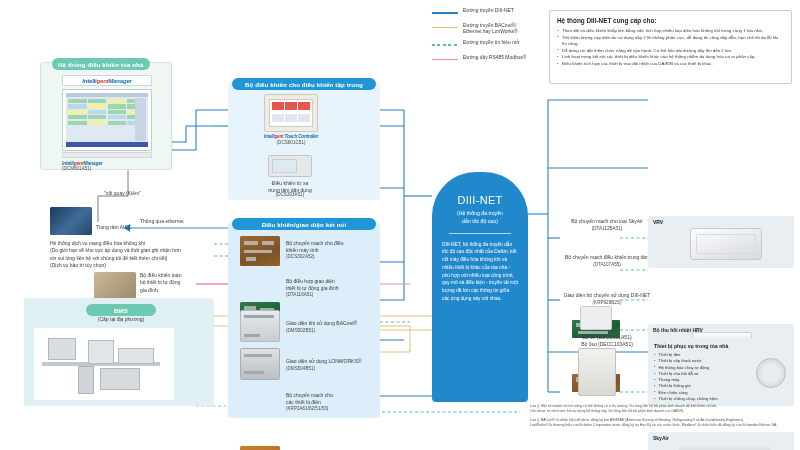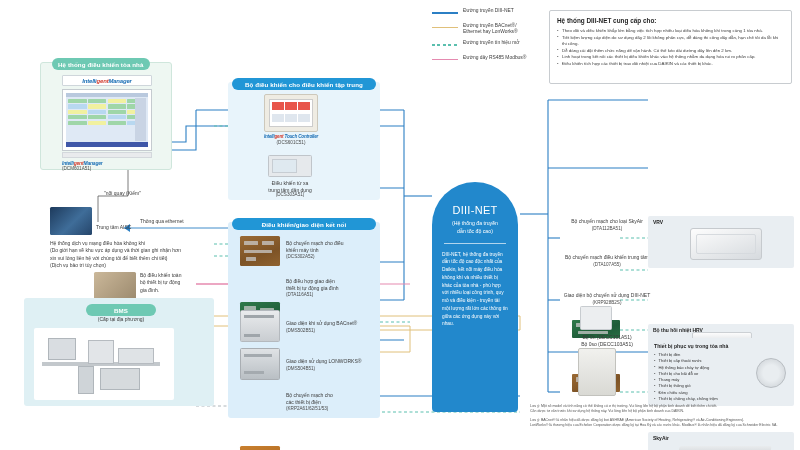--- a/index.html
+++ b/index.html
@@ -39,21 +39,21 @@
     left: 549px; top: 10px; width: 243px; min-height: 74px;
     background:#fff; border:1px solid #c8ccd0; border-radius:2px; padding:6px 7px 5px 7px;
   }
   #infobox h4 { font-size: 6.4px; color:#1f1f1f; margin-bottom:4px; }
   #infobox ul { list-style:none; }
   #infobox li { font-size: 4.4px; color:#3a3a3a; line-height:1.5; padding-left:5px; position:relative; }
   #infobox li:before { content:"•"; position:absolute; left:0; top:-0.5px; font-size:4.4px; }
 
   
   #hub {
-    left: 432px; top: 182px; width: 86px; height: 230px;
+    left: 432px; top: 172px; width: 96px; height: 230px;
     background:#2288cc; border-radius:44px 44px 4px 4px;
     color:#fff; text-align:center;
   }
   #hub .ttl { font-size:11px; letter-spacing:.3px; margin-top:22px; font-weight:400; }
   #hub .sub { font-size:5.2px; line-height:1.5; margin-top:4px; padding:0 10px; }
   #hub hr { border:none; border-top:1px solid rgba(255,255,255,.65); width:62px; margin:7px auto 7px auto; }
   #hub .body { font-size:4.8px; line-height:1.62; text-align:left; padding:0 10px; }
 
   
   #bms-zone { left:24px; top:298px; width:190px; height:108px; background:#dff0f4; border-radius:3px; }

